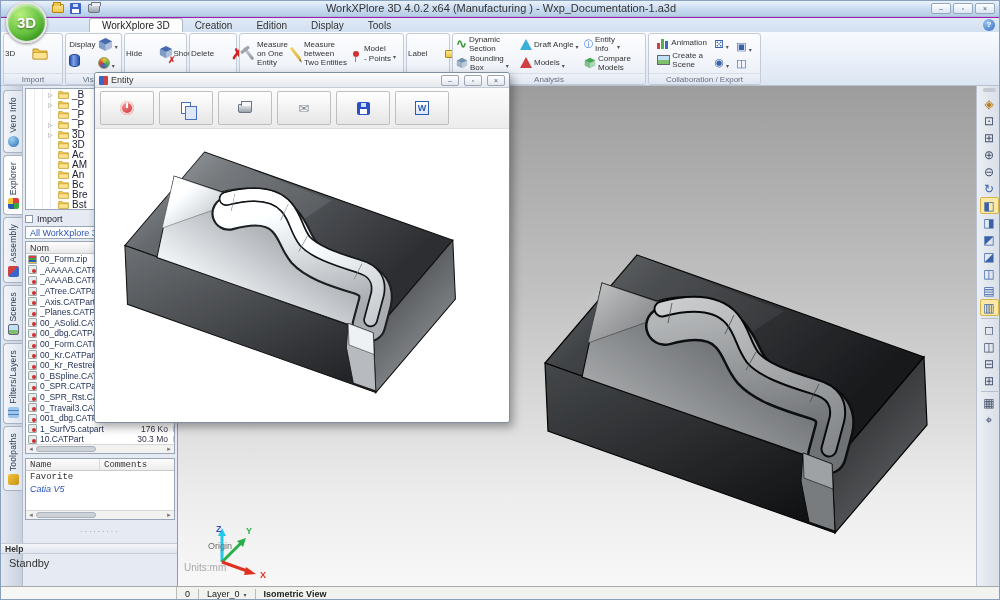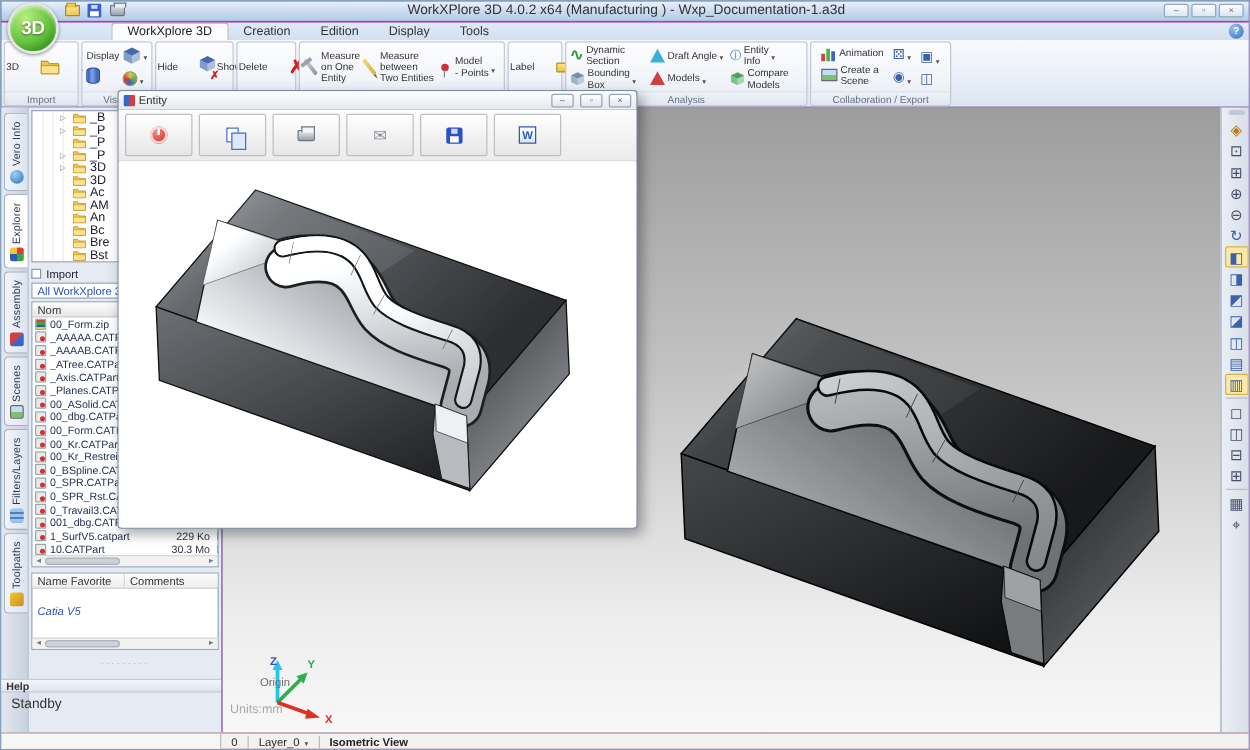--- a/index.html
+++ b/index.html
@@ -123,21 +123,21 @@
   .fi.cat:before { content:""; position:absolute; right:0px; bottom:0px; width:4px; height:4px; background:#d03030; border-radius:50%; }
   .fi.zip { background:repeating-linear-gradient(#e23b3b 0 2px,#3ba63b 2px 4px,#2b5bb8 4px 6px,#f2c53a 6px 8px); }
   .fname { font-size:8.5px; color:#1c2c50; width:96px; overflow:hidden; flex:none; }
   .fsize { font-size:8.5px; color:#334; width:32px; text-align:right; flex:none; }
   .ftype { font-size:8.5px; color:#3a5fae; margin-left:5px; }
   .hscroll { position:absolute; left:0; right:0; bottom:0; height:9px; background:#f2f2f0; border-top:1px solid #d8d8d8; }
   .hscroll .thumb { position:absolute; left:10px; top:1px; width:60px; height:6px; background:#cdd2d8; border:1px solid #aab2bc; border-radius:3px; }
   .hscroll .la, .hscroll .ra { position:absolute; top:0; font-size:6px; color:#778; line-height:9px; }
   .hscroll .la { left:2px; } .hscroll .ra { right:2px; }
   .favs { top:372px; height:62px; }
-  .fav-head { height:12px; background:linear-gradient(#fdfdfd,#ededed); border-bottom:1px solid #c9c9c9; display:flex; font-size:9px; color:#333; line-height:12px; }
+  .fav-head { height:12px; background:linear-gradient(#fdfdfd,#ededed); border-bottom:1px solid #c9c9c9; display:flex; font-size:9px; color:#333; line-height:12px;font-family:Liberation Mono, monospace; }
   .fav-head .c1 { width:74px; padding-left:4px; border-right:1px solid #d8d8d8; }
   .fav-head .c2 { padding-left:4px; }
   .fav-row { display:flex; font-size:9px; color:#2a52b8; padding:13px 0 0 4px;font-style:italic; }
   .dots { position:absolute; left:24px; right:2px; top:442px; text-align:center; font-size:7px; color:#99a; letter-spacing:2px; }
   .help-bar { position:absolute; left:0; right:0; top:457px; height:11px; background:linear-gradient(#f4f6f9,#dfe5ee);
     border-top:1px solid #c3ccd8; border-bottom:1px solid #c3ccd8; font-size:8.5px; color:#333; padding-left:4px; line-height:10px;font-weight:bold; }
   .standby { position:absolute; left:8px; top:471px; font-size:11px; color:#333; }
 
   
   .viewport { position:absolute; left:176px; top:85px; width:799px; height:500px;
@@ -712,21 +712,21 @@
             <span class="fi cat"></span>
             <span class="fname">0_Travail3.CATPart</span>
           </div>
           <div class="frow">
             <span class="fi cat"></span>
             <span class="fname">001_dbg.CATPart</span>
           </div>
           <div class="frow">
             <span class="fi cat"></span>
             <span class="fname">1_SurfV5.catpart</span>
-            <span class="fsize">229 Ko</span>
+            <span class="fsize">176 Ko</span>
             <span class="ftype">Pièce C...</span>
           </div>
           <div class="frow">
             <span class="fi cat"></span>
             <span class="fname">10.CATPart</span>
             <span class="fsize">30.3 Mo</span>
             <span class="ftype">Pièce C...</span>
           </div>
         </div>
       <div class="hscroll">

